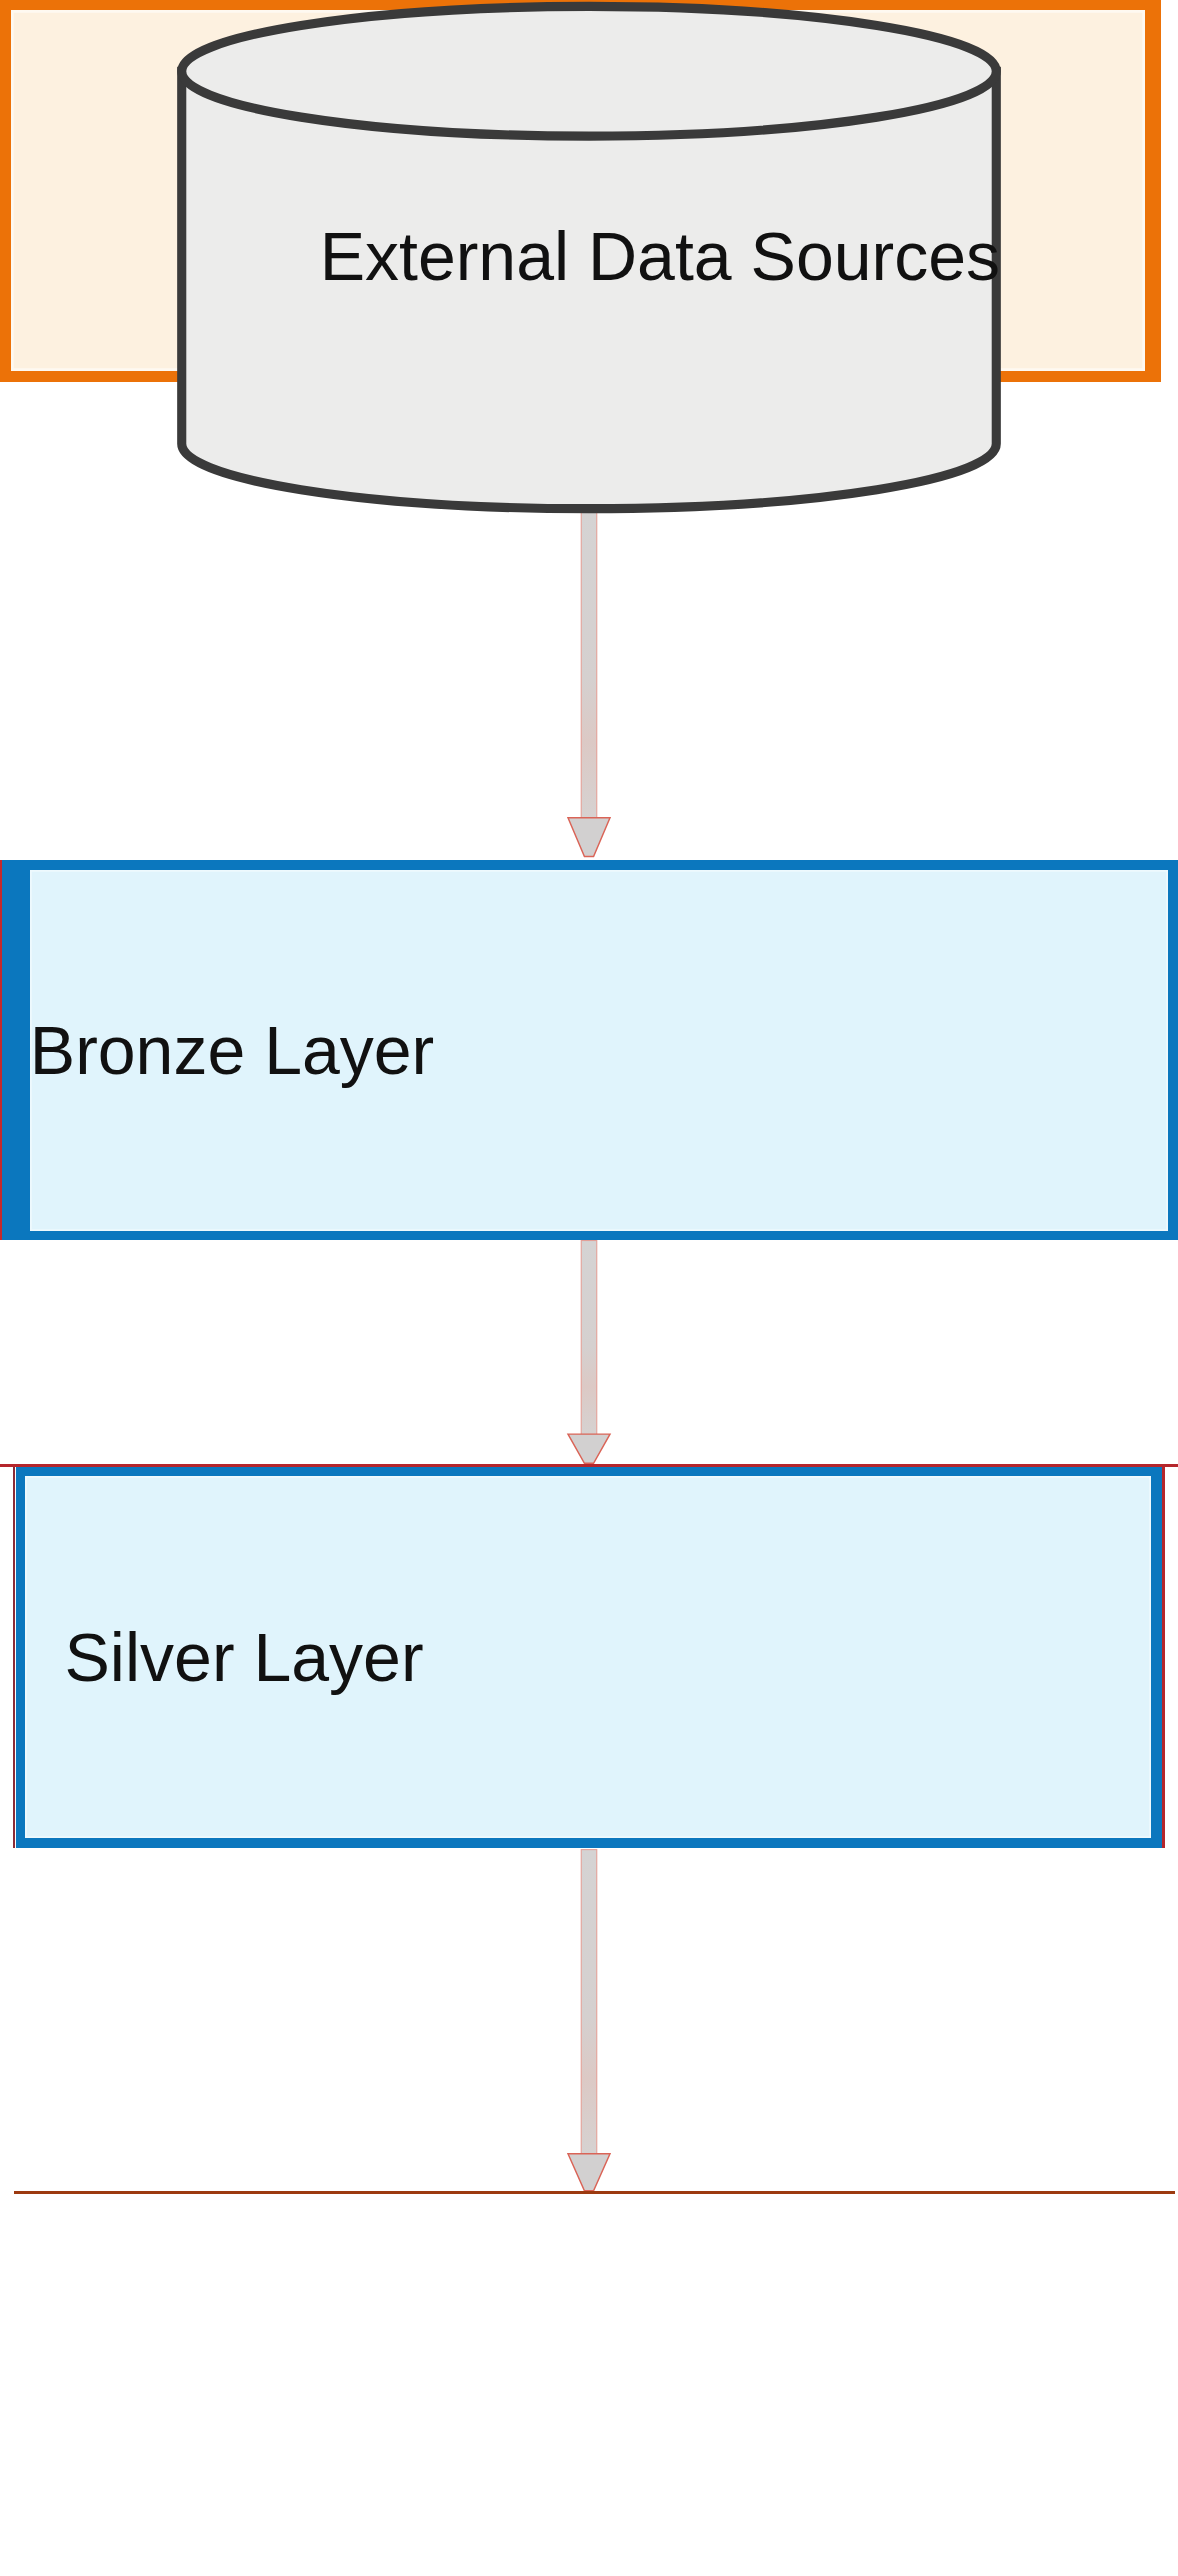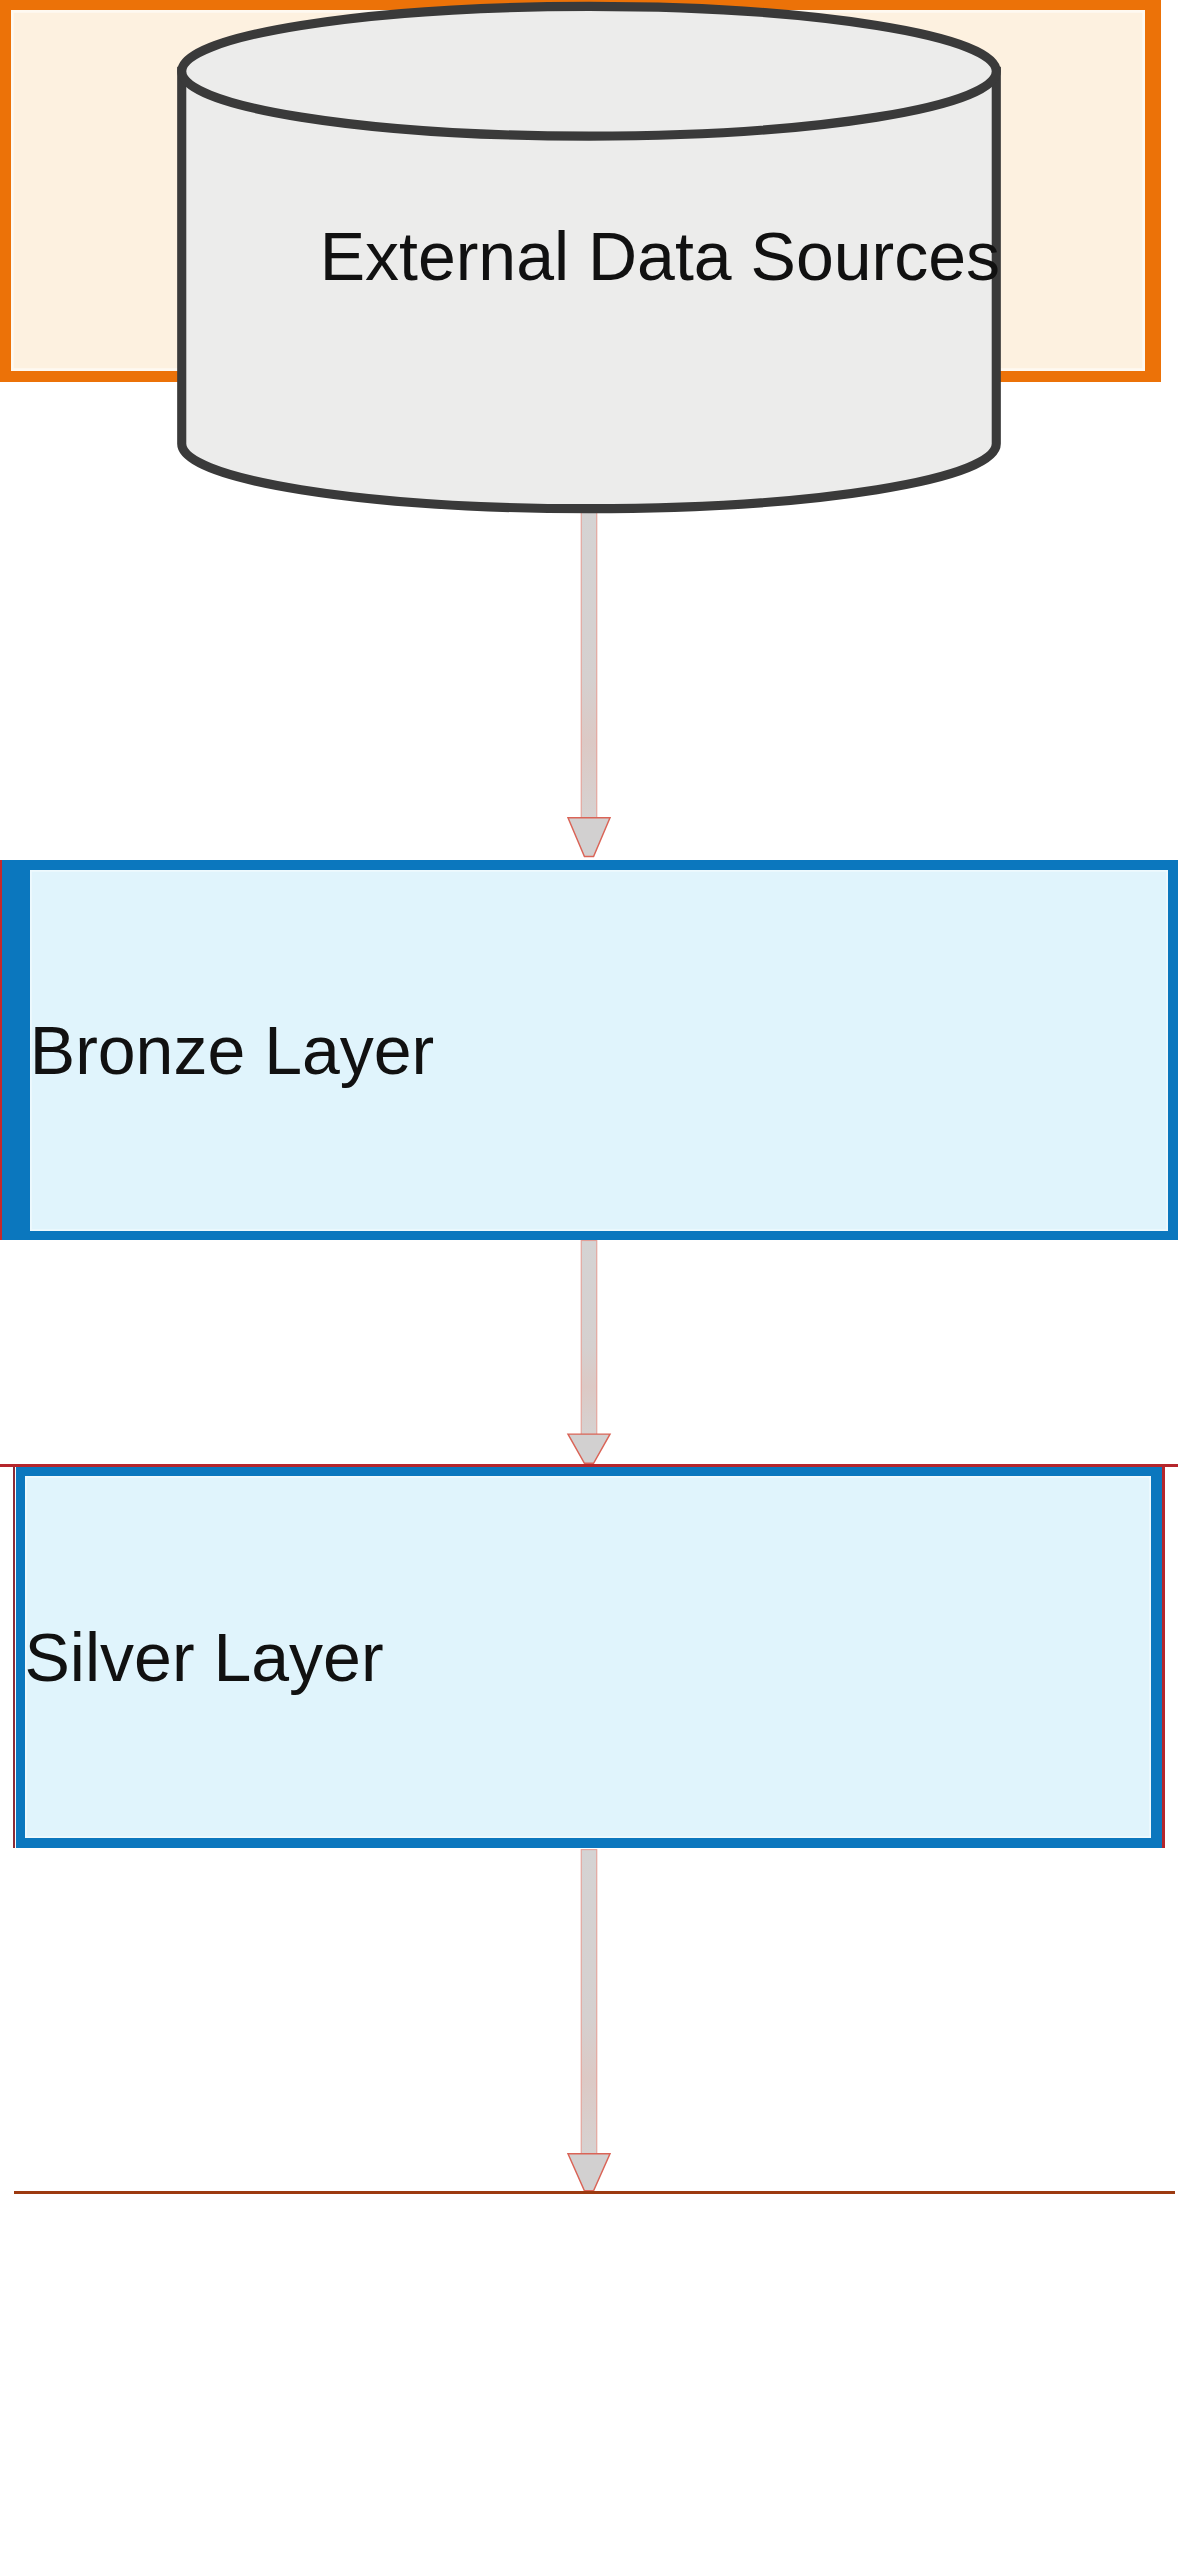--- a/index.html
+++ b/index.html
@@ -26,21 +26,21 @@
     display:flex;flex-direction:column;align-items:flex-start;justify-content:center;
     text-align:center;font-size:68px;line-height:119px;color:#111111;
   }
   .box.blue{
     background:#e0f4fc;border:9px solid #0b77be;
     box-shadow:inset 0 0 0 1.8px rgba(255,255,255,0.45);
   }
   #bronze-box{left:1.8px;top:860px;width:1177px;height:380px;
     border-width:10px 11px 9px 28px;}
   #silver-box{left:15.5px;top:1467px;width:1146px;height:381px;
-    border-width:9px 11px 10px 9px;}
+    border-width:9px 11px 10px 9px;padding-left:40px;}
   #usage-box{
     left:13.7px;top:2194px;width:1161px;height:382px;
     box-sizing:border-box;background:#fdf1e0;
     border:11px solid #ec7208;border-width:10px 16.4px 11px 11px;
     display:flex;flex-direction:column;align-items:center;justify-content:center;
     text-align:center;font-size:68px;line-height:119px;color:#111111;
     box-shadow:inset 0 0 0 2.7px rgba(255,255,255,0.55);
   }
 
   

